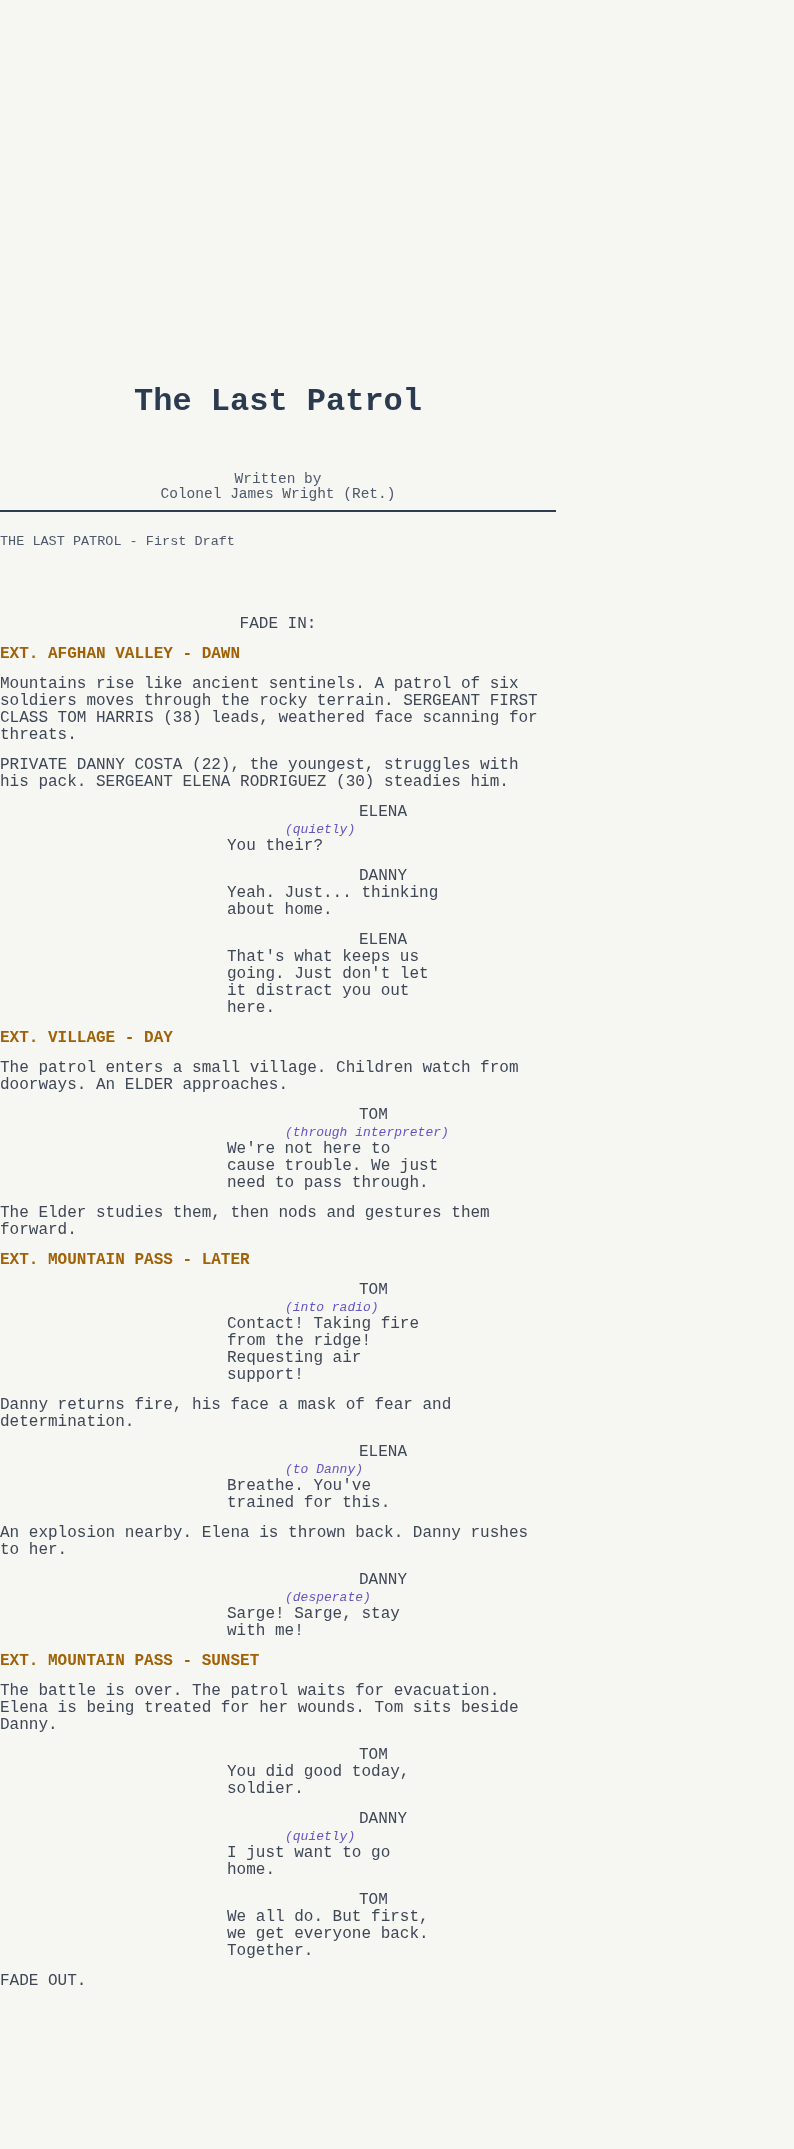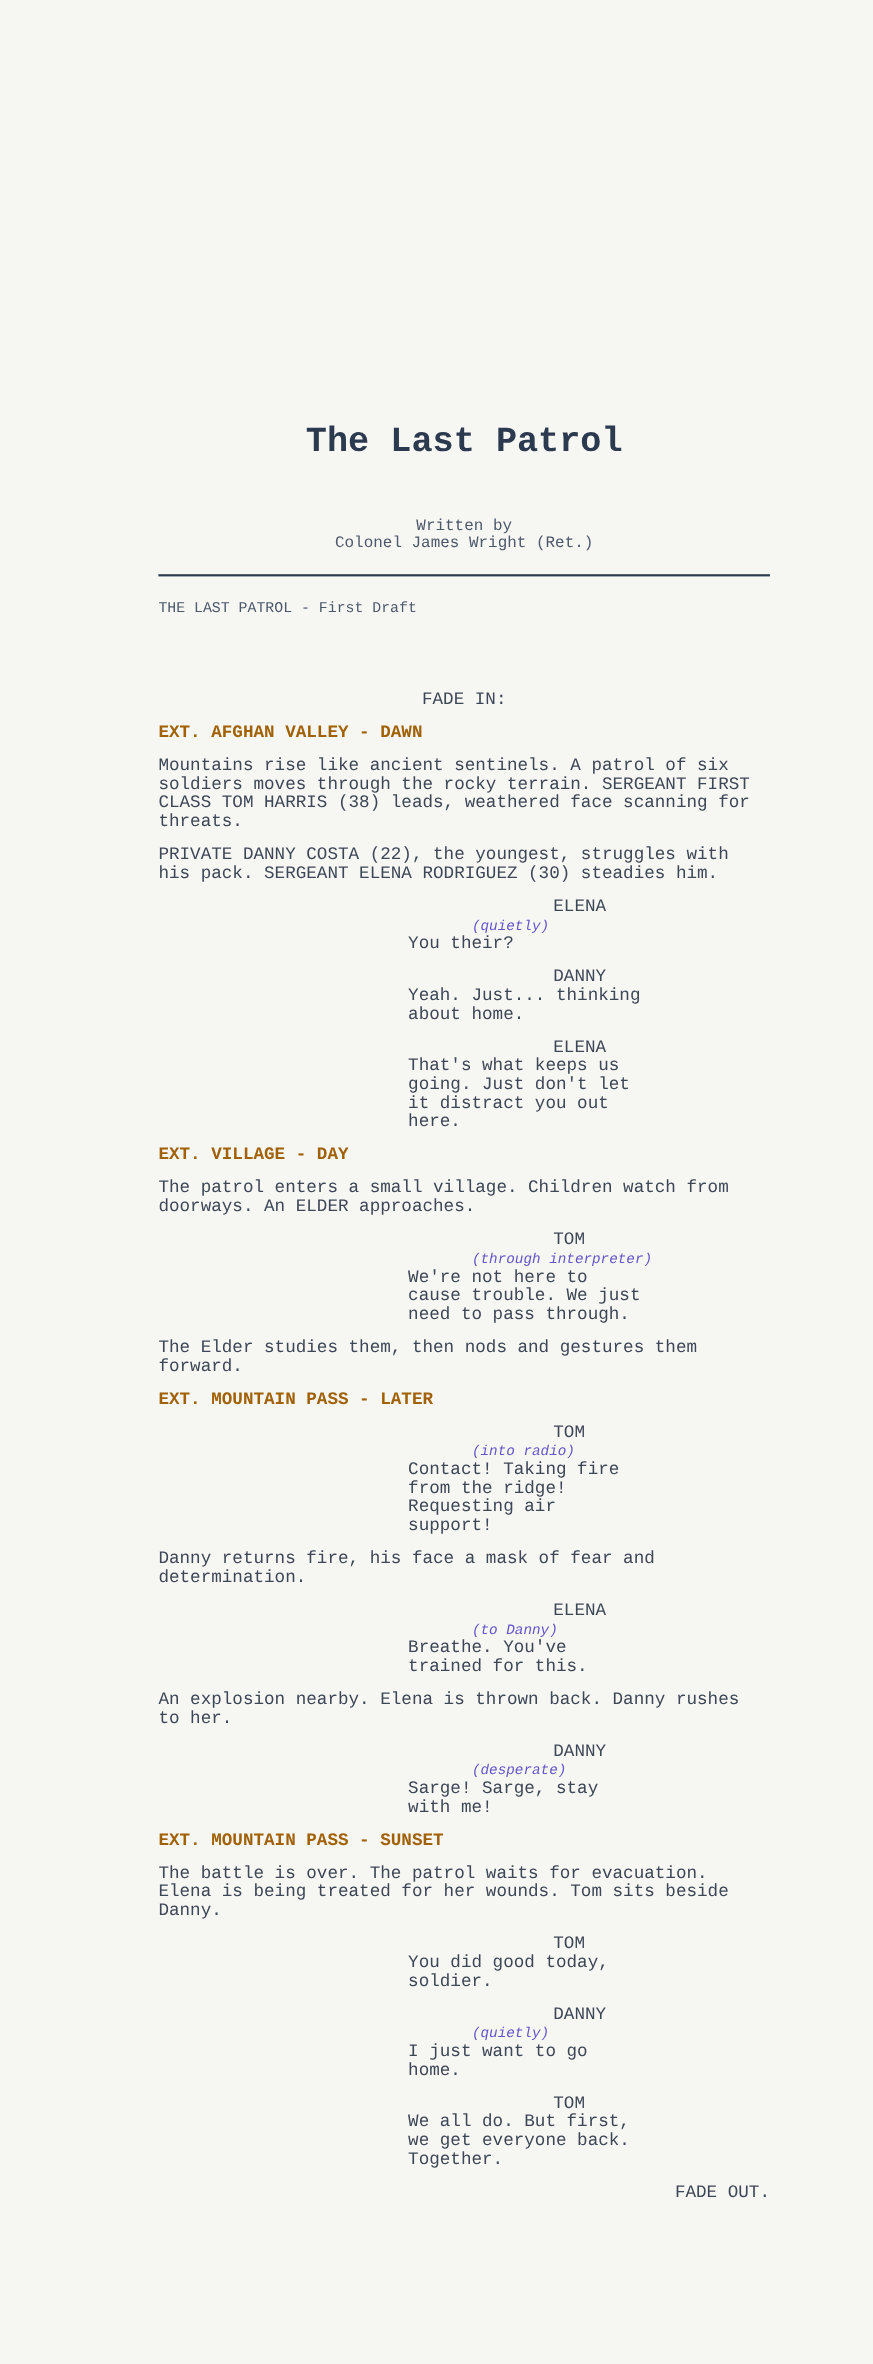--- a/index.html
+++ b/index.html
@@ -8,60 +8,59 @@
   }
   body {
     width: 794px;
     height: 2149px;
     overflow: hidden;
     background: #f6f6f3;
     font-family: "Liberation Mono", "DejaVu Sans Mono", monospace;
     color: #3e4756;
   }
   .content {
-    margin-left: 144px;
     width: 556px;
   }
   .sp-title {
     padding-top: 384px;
     font-size: 32px;
     line-height: 36px;
     font-weight: bold;
     text-align: center;
     color: #2c3a4f;
     white-space: nowrap;
   }
   .byline-block {
     margin-top: 52px;
     text-align: center;
     font-size: 14.5px;
     line-height: 15px;
     color: #4d596b;
     border-bottom: 2px solid #2e3c50;
-    padding-bottom: 20px;
+    padding-bottom: 8px;
   }
   .byline-block div { white-space: nowrap; }
   .draft-label {
     margin-top: 21px;
     font-size: 13.5px;
     line-height: 17px;
     color: #4d596b;
     white-space: nowrap;
   }
   .script {
     font-size: 16px;
     line-height: 17px;
   }
   .fade-in {
     margin-top: 66px;
     text-align: center;
   }
   .fade-out {
     margin-top: 13px;
-    text-align: right;
+    text-align: left;
   }
   .blk { margin-top: 13px; }
   .scene-heading {
     font-weight: bold;
     color: #a16207;
     white-space: pre-line;
   }
   .action {
     white-space: pre-line;
   }

